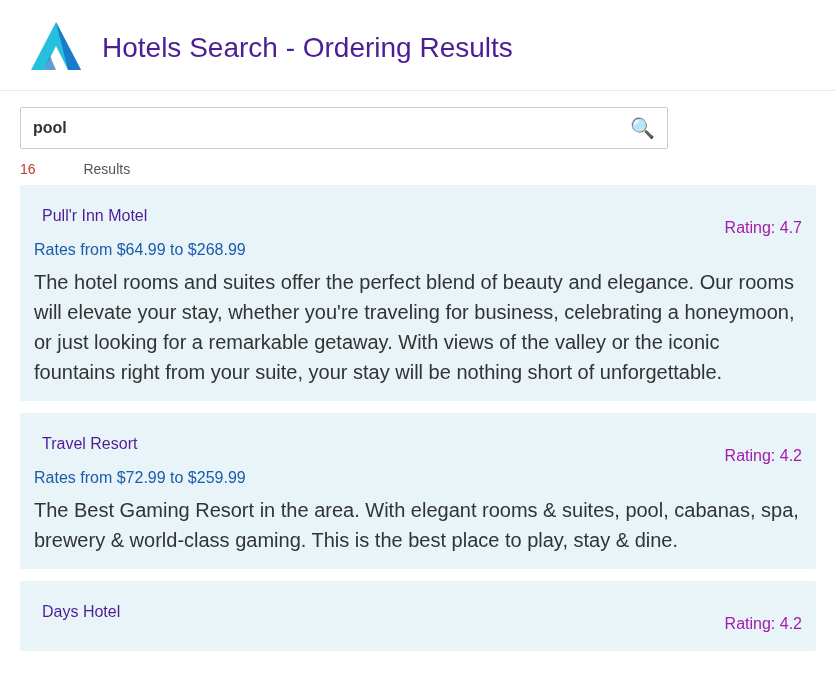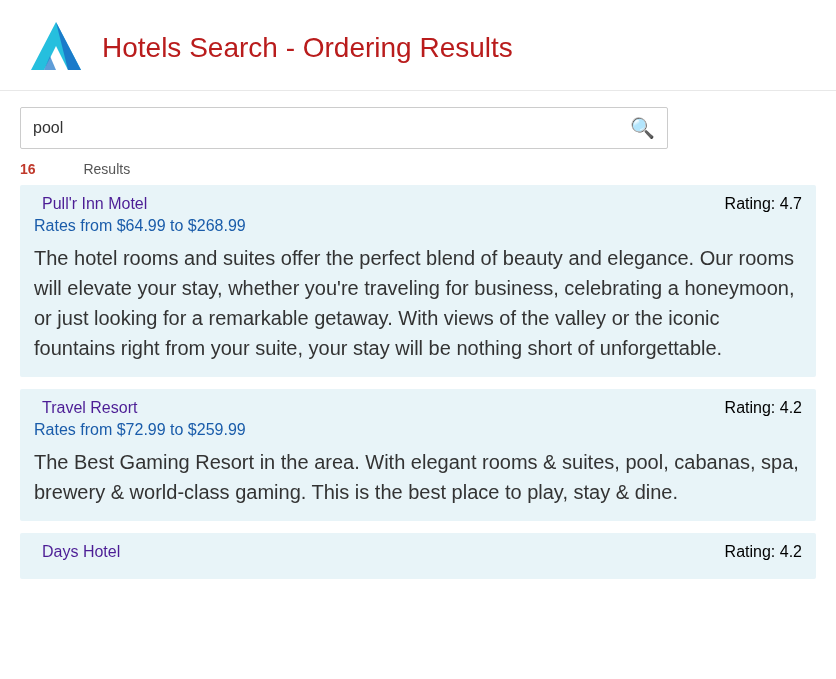--- a/index.html
+++ b/index.html
@@ -29,21 +29,21 @@
       margin-right: 10px;
     }
 
     .logo-svg {
       width: 60px;
       height: 60px;
     }
 
     .header-title {
       font-size: 28px;
-      color: #b91c1c;
+      color: #4c1d95;
       font-weight: 300;
     }
 
     .search-bar-container {
       padding: 16px 20px 8px 20px;
     }
 
     .search-bar {
       display: flex;
       align-items: center;
@@ -55,36 +55,37 @@
       background: #fff;
     }
 
     .search-input {
       flex: 1;
       border: none;
       outline: none;
       font-size: 16px;
       color: #333;
       background: transparent;
+      font-weight: bold;
     }
 
     .search-icon {
       color: #3a6fc4;
       font-size: 20px;
       cursor: pointer;
     }
 
     .results-count {
       padding: 4px 20px 8px 20px;
       font-size: 14px;
     }
 
     .results-count-number {
       color: #c0392b;
-      font-weight: 700;
+      font-weight: 400;
     }
 
     .results-count-label {
       color: #555;
       margin-left: 44px;
     }
 
     .results-list {
       flex: 1;
       overflow-y: scroll;
@@ -107,23 +108,24 @@
 
     .hotel-name {
       color: #4c1d95;
       font-size: 16px;
       font-weight: 400;
       cursor: pointer;
       margin-left: 8px;
     }
 
     .hotel-rating {
-      color: #000000;
+      color: #a21caf;
       font-size: 16px;
       font-weight: 400;
+      margin-top: 24px;
     }
 
     .hotel-rates {
       color: #1a5caa;
       font-size: 16px;
       margin-bottom: 8px;
     }
 
     .hotel-description {
       color: #333;

